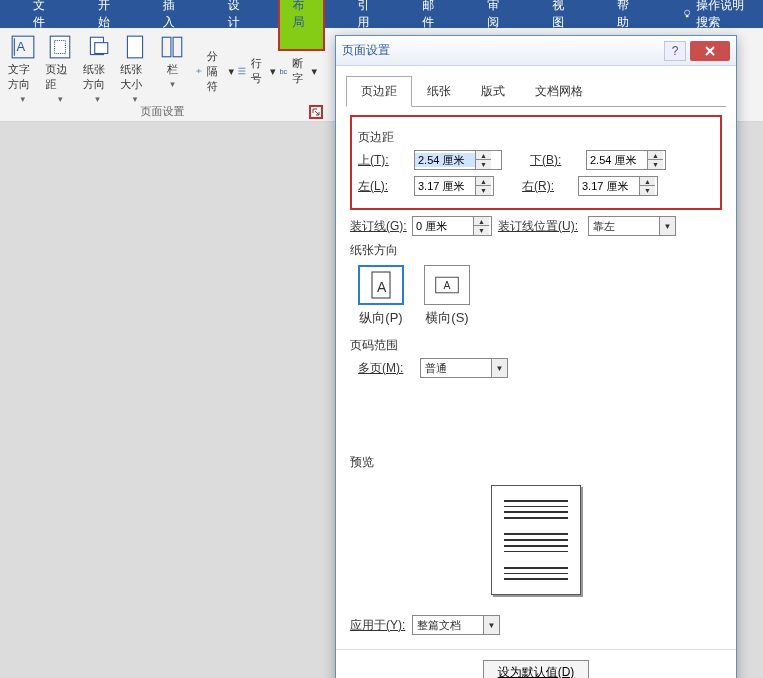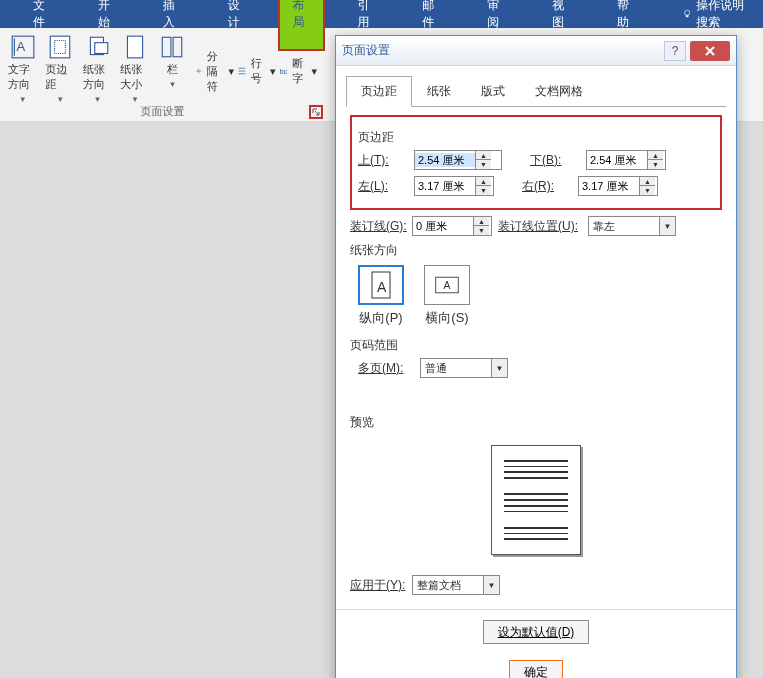--- a/index.html
+++ b/index.html
@@ -264,21 +264,21 @@
 
     <div class="section-label" style="margin-top:10px;">页码范围</div>
     <div class="row" style="padding-left:8px;">
       <div style="width:62px;"><span class="lbl-u">多页(M):</span></div>
       <div class="sel">
           <span>普通</span>
           <div class="sel-btn">▼</div>
         </div>
     </div>
 
-    <div class="section-label" style="margin-top:36px;">预览</div>
+    <div class="section-label" style="margin-top:76px;">预览</div>
     <div class="preview-area">
       <div class="preview-page">
         <div class="preview-line"></div>
           <div class="preview-line"></div>
           <div class="preview-line"></div>
           <div class="preview-line"></div>
         <div style="height:8px;"></div>
         <div class="preview-line"></div>
           <div class="preview-line"></div>
           <div class="preview-line"></div>

